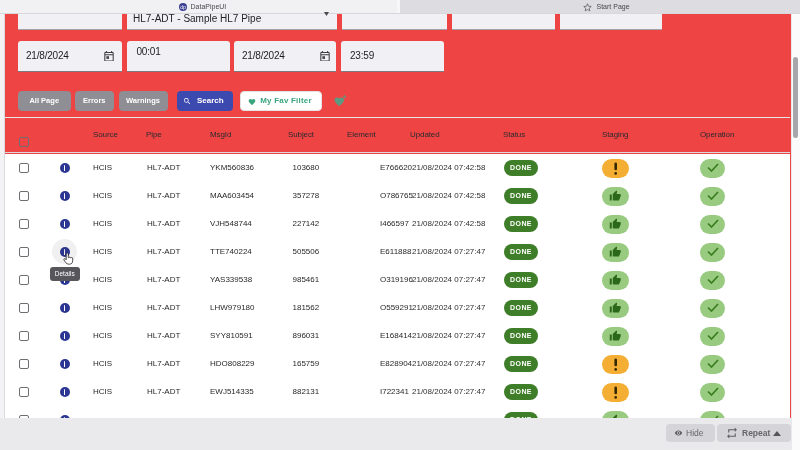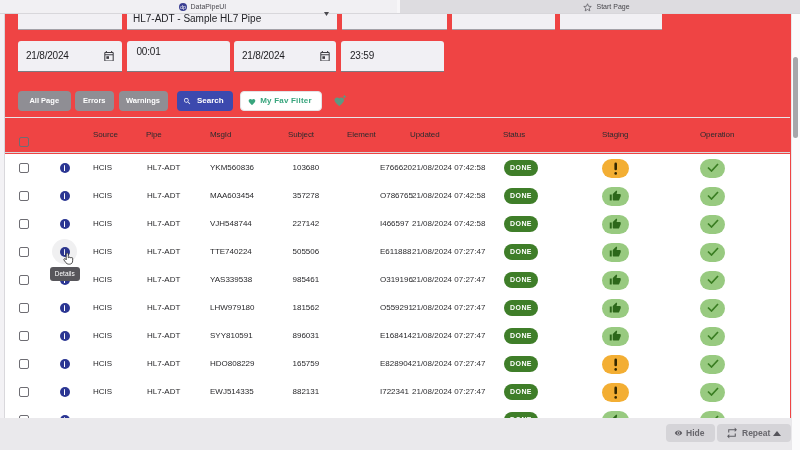--- a/index.html
+++ b/index.html
@@ -333,21 +333,21 @@
   <svg class="abs" style="left:63px;top:253px;z-index:30" width="10.5" height="11.5" viewBox="0 0 15 17">
       <path d="M4.5 1.5 C4.5 0.7 5.1 0 6 0 C6.9 0 7.5 0.7 7.5 1.5 L7.5 6.8 L8.4 7 C8.5 6.4 9.1 6 9.7 6.1 C10.3 6.2 10.7 6.6 10.8 7.2 L11.7 7.4 C11.9 6.9 12.4 6.6 13 6.7 C13.6 6.8 14 7.3 14 7.9 L14 11.5 C14 14.5 12.4 16.5 9.4 16.5 L8 16.5 C6.2 16.5 5 15.7 4 14.3 L1.3 10.5 C0.8 9.8 1 8.9 1.7 8.5 C2.3 8.1 3.1 8.3 3.6 8.9 L4.5 10 Z" fill="#fff" stroke="#000" stroke-width="1"></path>
     </svg>
   <div class="abs" style="left:49.5px;top:267px;width:30.5px;height:13.5px;border-radius:3px;background:#57565b;z-index:20;color:#fff;font-size:6.5px;text-align:center;line-height:13.5px;">Details</div>
 
   <div class="abs" style="left:0;top:418px;width:791px;height:32px;background:#eae9ec;z-index:40;">
     <div class="abs" style="left:666px;top:5.5px;width:49px;height:18.5px;border-radius:4px;background:#d5d4d8;">
       <svg class="abs" style="left:8px;top:5.5px" width="9" height="8" viewBox="0 0 24 24">
           <path d="M12 4.5C7 4.5 2.7 7.6 1 12c1.7 4.4 6 7.5 11 7.5s9.3-3.1 11-7.5c-1.7-4.4-6-7.5-11-7.5zM12 17a5 5 0 1 1 0-10 5 5 0 0 1 0 10zm0-8a3 3 0 1 0 0 6 3 3 0 0 0 0-6z" fill="#5e5d63"></path>
         </svg>
-      <div class="abs" style="left:20px;top:0;width:29px;height:18.5px;line-height:18.5px;font-size:8.5px;font-weight:bold;color:#67666c;">Hide</div>
+      <div class="abs" style="left:20px;top:0;width:29px;height:18.5px;line-height:18.5px;font-size:8.5px;font-weight:normal;color:#67666c;">Hide</div>
     </div>
     <div class="abs" style="left:717px;top:5.5px;width:74px;height:18.5px;border-radius:4px;background:#d5d4d8;">
       <svg class="abs" style="left:8.5px;top:3.5px" width="12" height="12" viewBox="3 1 18 22">
           <path d="M7 7h10v3l4-4-4-4v3H5v6h2V7zm10 10H7v-3l-4 4 4 4v-3h12v-6h-2v4z" fill="#5e5d63"></path>
         </svg>
       <div class="abs" style="left:25px;top:0;width:30px;height:18.5px;line-height:18.5px;font-size:8.5px;font-weight:bold;color:#67666c;">Repeat</div>
       <svg class="abs" style="left:56px;top:7.5px" width="8" height="5" viewBox="0 0 10 6">
           <path d="M0 6h10L5 0z" fill="#55545a"></path>
         </svg>
     </div>

